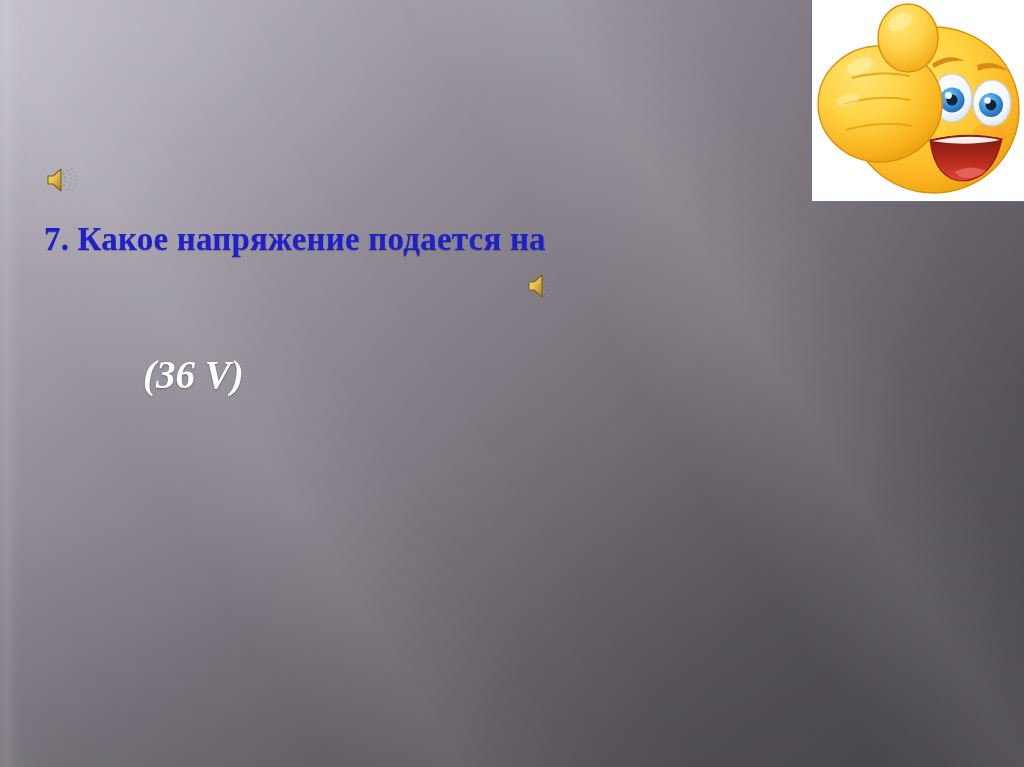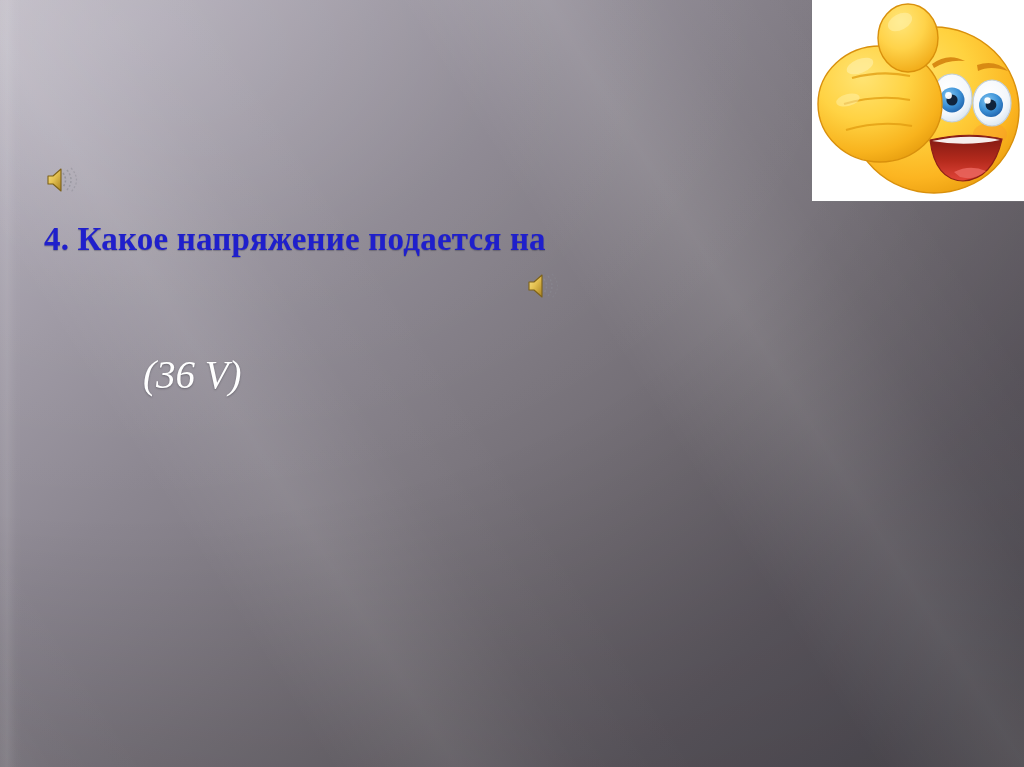--- a/index.html
+++ b/index.html
@@ -128,21 +128,21 @@
   #question-line-2 { display: block; white-space: nowrap; }
 
   
   #answer-text {
     position: absolute;
     left: 143px;
     top: 352px;
     color: #ffffff;
     font-family: "Liberation Serif", "DejaVu Serif", serif;
     font-style: italic;
-    font-weight: normal;
+    font-weight: bold;
     font-size: 39px;
     line-height: 46px;
     white-space: nowrap;
     text-shadow: 0 1px 2px rgba(35,35,45,0.40);
   }
 </style>
 </head>
 <body>
 
 <div id="slide">
@@ -253,18 +253,18 @@
         </linearGradient>
       </defs>
       <path d="M2 11 h5 L15 4 v22 L7 19 H2 z" fill="url(#spkB)" stroke="#7d6118" stroke-width="1.1" stroke-linejoin="round"></path>
       <path d="M17 8 q5 7 0 14" fill="none" stroke="#8a8a92" stroke-width="1.5" opacity="0.75" stroke-dasharray="2 2"></path>
       <path d="M21 5 q8 10 0 20" fill="none" stroke="#8a8a92" stroke-width="1.4" opacity="0.6" stroke-dasharray="2 2"></path>
       <path d="M25 3 q11 12 0 24" fill="none" stroke="#8a8a92" stroke-width="1.2" opacity="0.45" stroke-dasharray="2 2"></path>
     </svg>
   </div>
 
   <div id="question-block">
-    <span id="question-line-1"> 4. Какое напряжение подается на</span>
+    <span id="question-line-1"> 7. Какое напряжение подается на</span>
   </div>
 
   <div id="answer-text">(36 V)</div>
 
 </div>
 
 </body></html>

